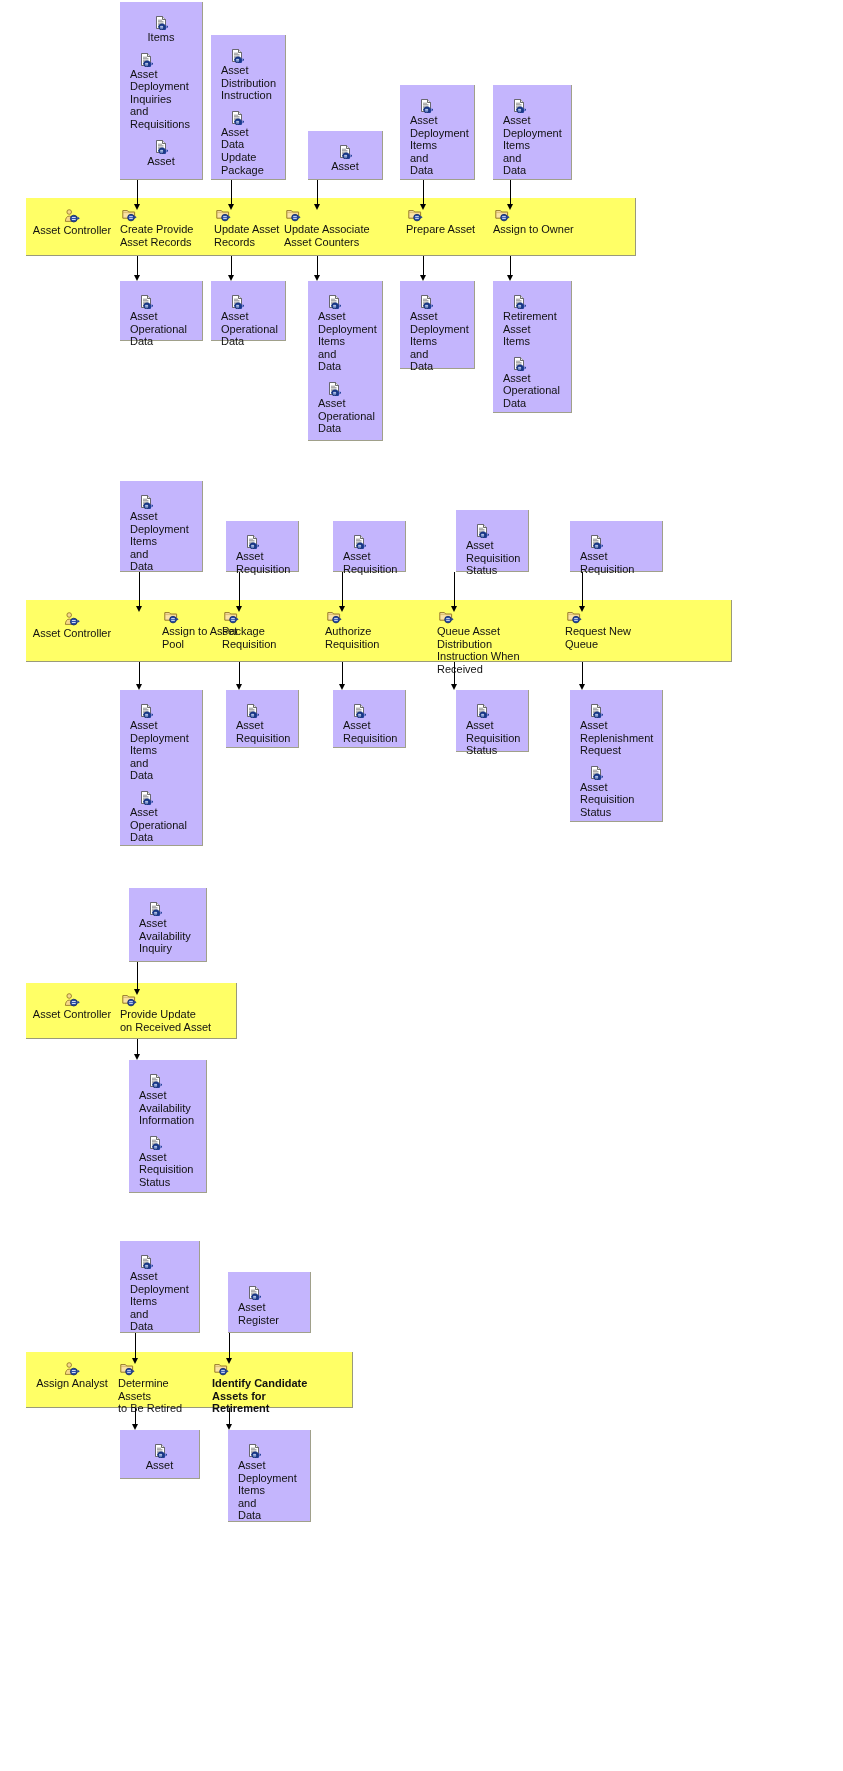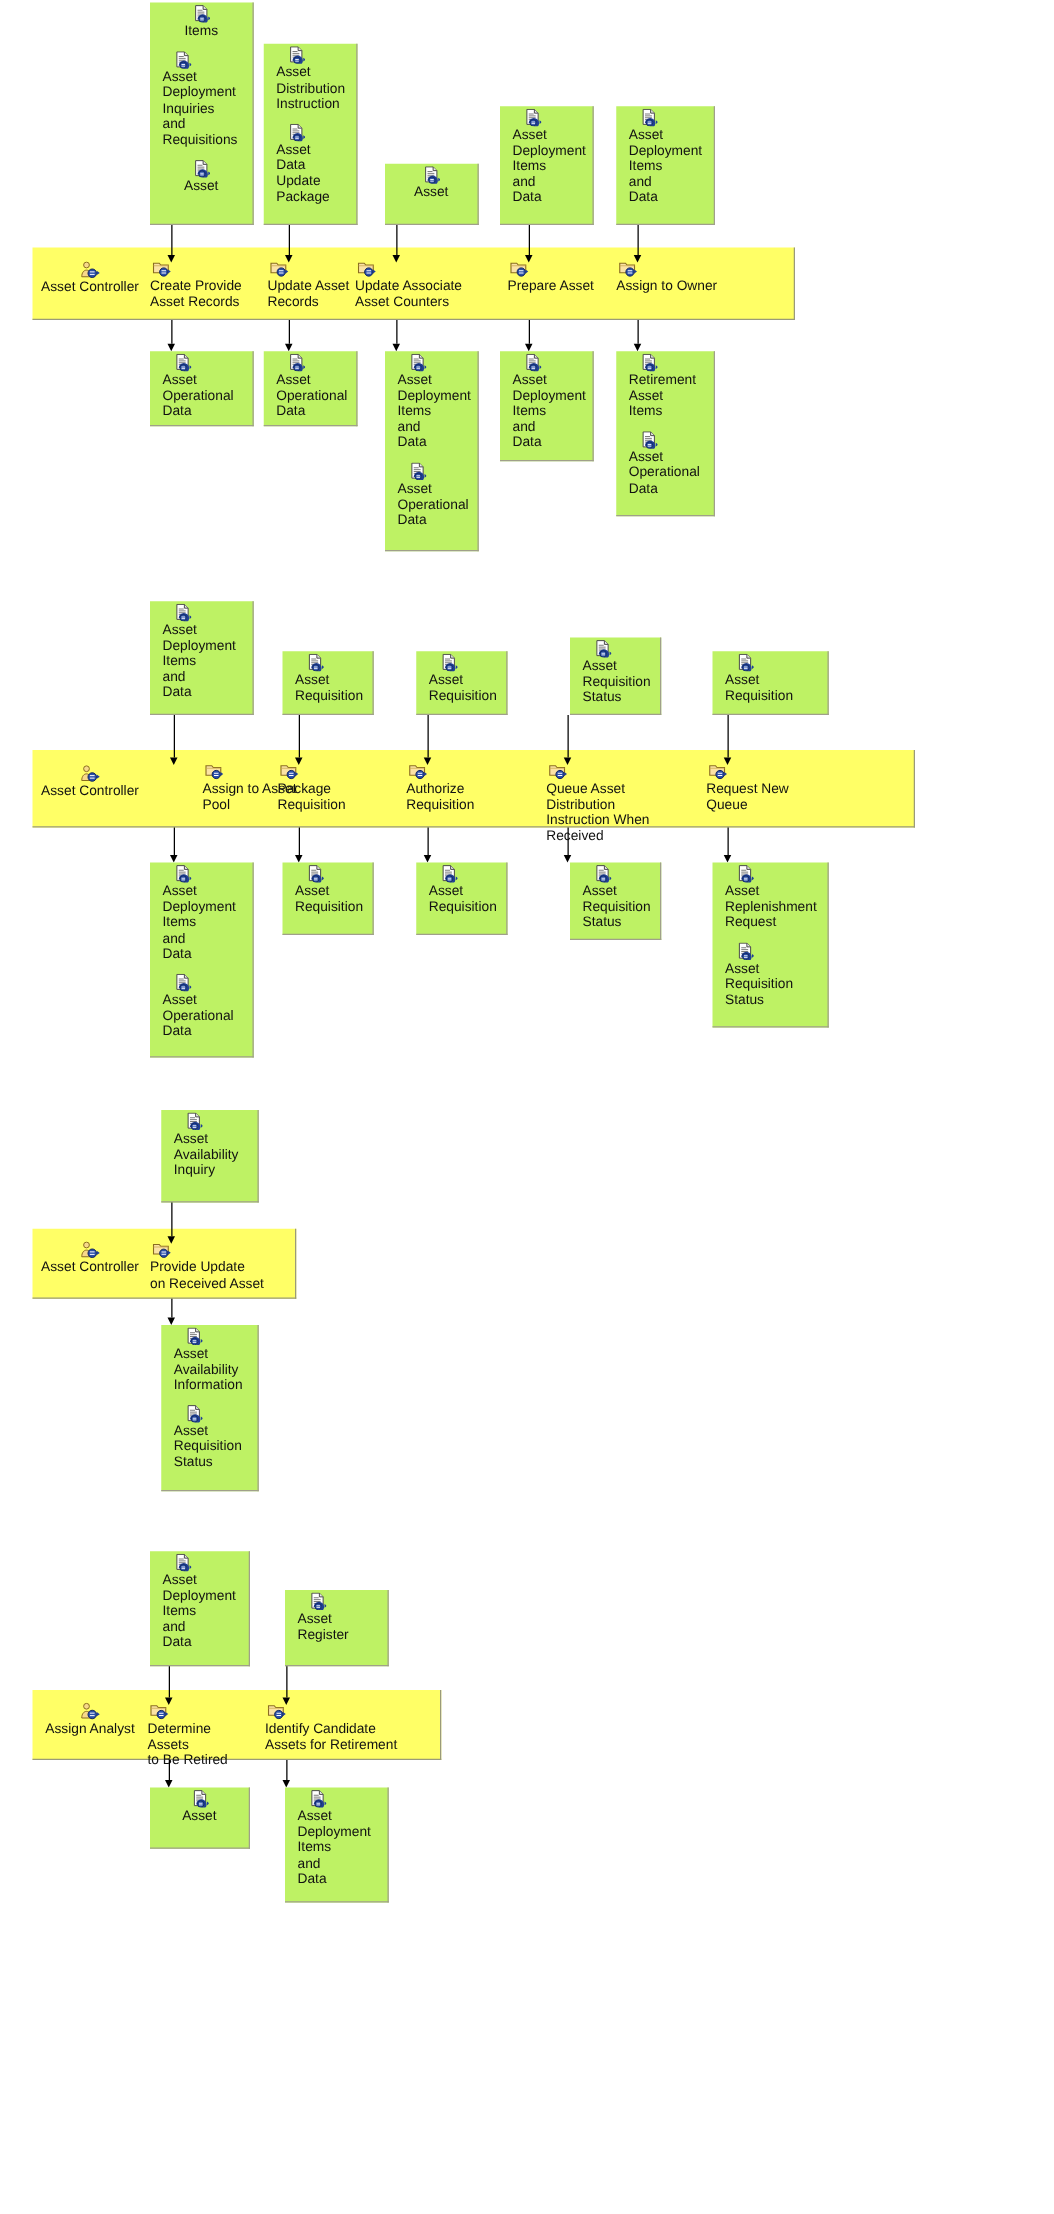--- a/index.html
+++ b/index.html
@@ -13,24 +13,24 @@
     position:relative;
     width:843px;
     height:1771px;
     overflow:hidden;
     background:#ffffff;
   }
   
   .node{
     position:absolute;
     box-sizing:border-box;
-    background:#bef264;
+    background:#c4b5fd;
     border-right:1px solid #a0a08a;
     border-bottom:1px solid #a0a08a;
-    padding:2px 0 6px 0;
+    padding:14px 0 6px 0;
   }
   
   .band{
     position:absolute;
     box-sizing:border-box;
     background:#ffff66;
     border-bottom:1px solid #9a9a7a;
     border-right:1px solid #9a9a7a;
   }
   
@@ -1044,21 +1044,21 @@
           </svg>
         </span>
         <span class="tx">Asset
 Register</span>
       </span>
     </div>
     <div class="conn" style="left:229px;top:1333px;width:1px;height:31px;">
       <div class="ln" style="height:25px;"></div>
       <div class="hd" style="top:25px;"></div>
     </div>
-    <div class="act" style="left:212px;top:1362px;width:108px;"><span class="ic"><svg width="15" height="14" viewBox="0 0 15 14">
+    <div class="act" style="left:212px;top:1362px;width:108px;font-weight:bold;"><span class="ic"><svg width="15" height="14" viewBox="0 0 15 14">
           <path d="M0.8 2.6 H5.4 L6.6 4.0 H12.6 V10.2 H0.8 Z" fill="#fbe3a4" stroke="#8a6d20" stroke-width="0.9"></path>
           <path d="M0.8 4.6 H12.6" stroke="#c9a74e" stroke-width="0.6"></path>
           <circle cx="9.0" cy="9.6" r="3.3" fill="#2a4fa8" stroke="#12275e" stroke-width="0.8"></circle>
           <path d="M7.2 8.6 h3.6 M7.2 10.4 h3.6" stroke="#ffffff" stroke-width="0.8"></path>
           <path d="M12.4 7.6 l2.2 1.6 l-2.2 1.6 z" fill="#1f3f96"></path>
         </svg></span><span class="tx">Identify Candidate
 Assets for Retirement</span></div>
     <div class="conn" style="left:229px;top:1408px;width:1px;height:22px;">
       <div class="ln" style="height:16px;"></div>
       <div class="hd" style="top:16px;"></div>

